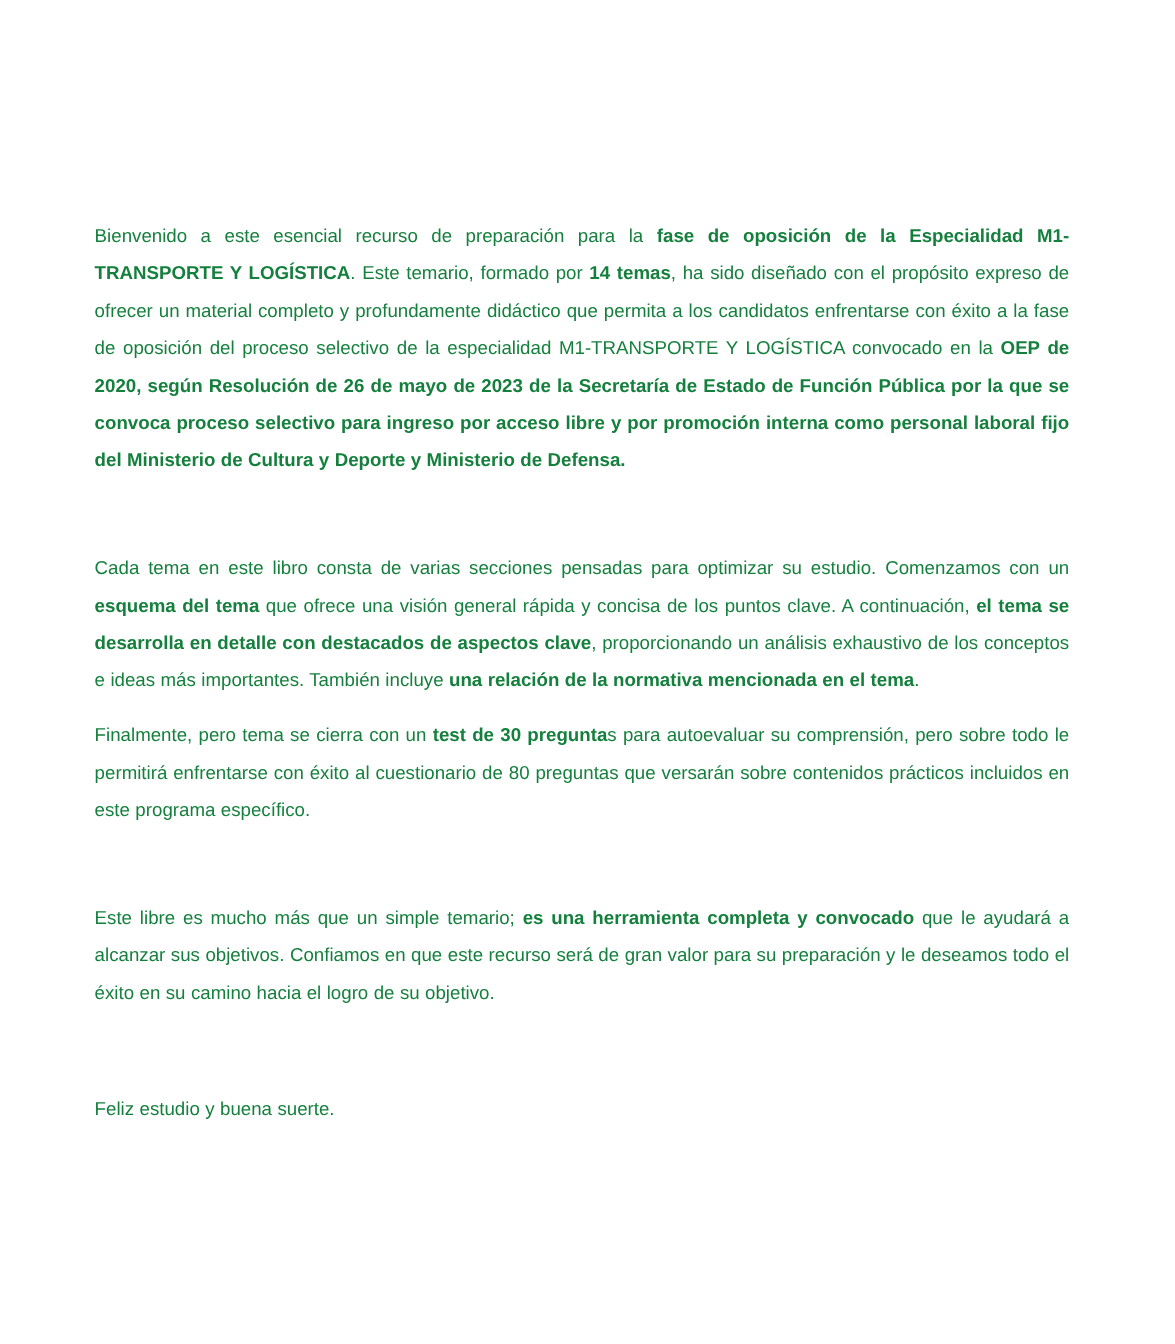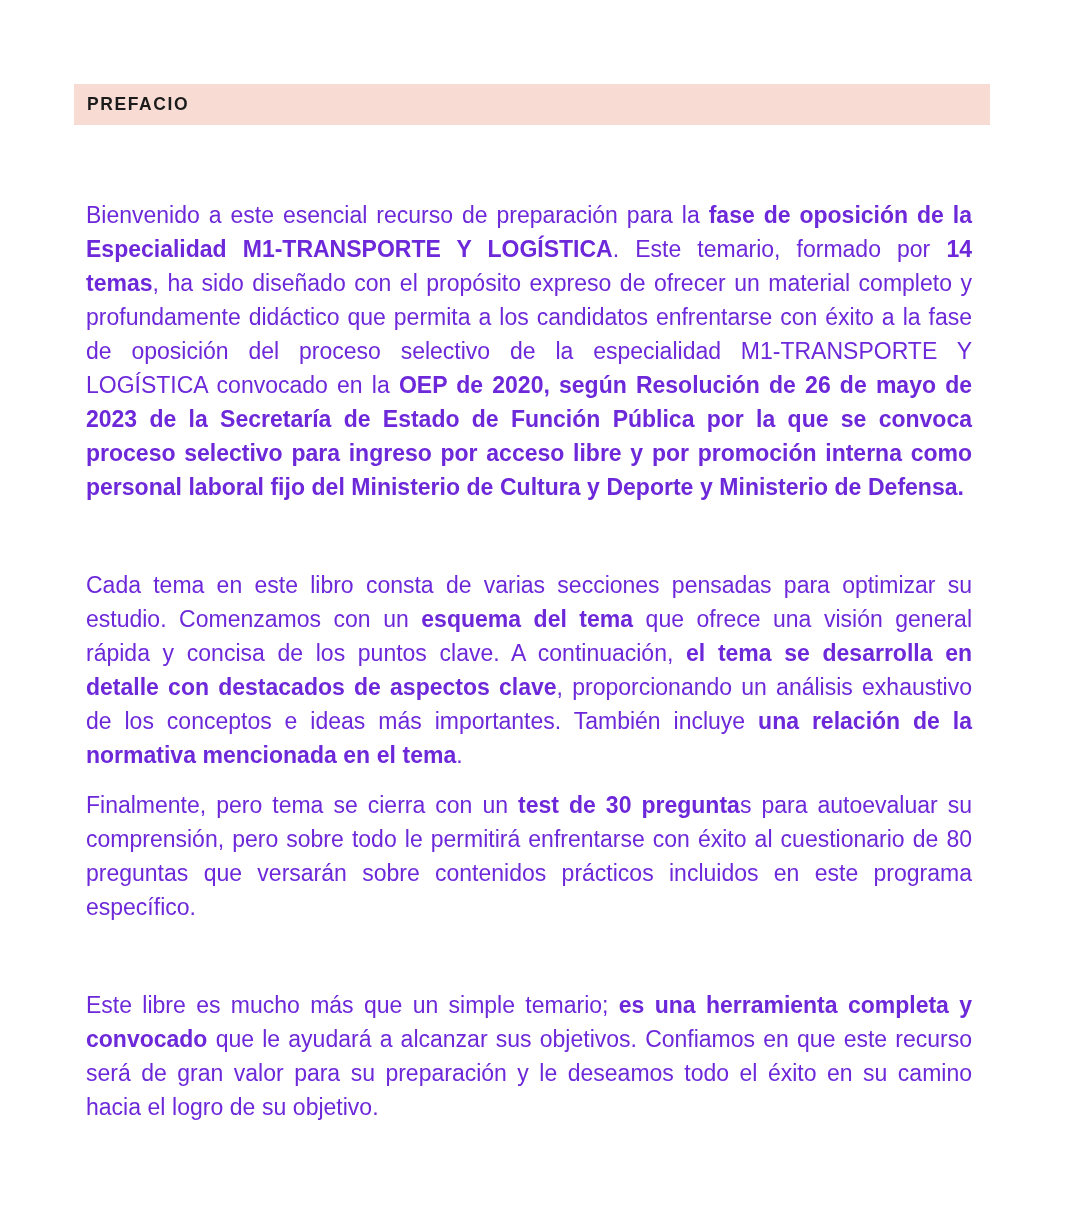--- a/index.html
+++ b/index.html
@@ -47,25 +47,25 @@
 
   
   .content {
     position: absolute;
     left: 86px;
     top: 198px;
     width: 886px;
   }
 
   .para {
-    font-size: 23px;
+    font-size: 17px;
     line-height: 34px;
     text-align: justify;
     text-justify: inter-word;
-    color: #6d28d9;
+    color: #15803d;
     margin: 0;
     font-family: "Liberation Sans", sans-serif;
     word-spacing: 0.2px;
   }
   
   .para.justify-all {
     text-align: justify;
   }
 
   .para b, .para strong {
@@ -75,37 +75,35 @@
   
   .gap-xl  { height: 64px; }
   .gap-md  { height: 16px; }
   .gap-xxl { height: 72px; }
 </style>
 </head>
 <body style="background: rgb(255, 255, 255);">
 
 <div class="page">
 
-  <div class="section-band" style="background: rgb(248, 220, 212);">
-    <span class="section-band-title" style="color: rgb(27, 27, 27);">PREFACIO</span>
-  </div>
 
   <div class="content">
 
     <p class="para justify-all"><span>Bienvenido a este esencial recurso de preparación para la </span><b>fase de oposición de la Especialidad M1-TRANSPORTE Y LOGÍSTICA</b><span>. Este temario, formado por </span><b>14 temas</b><span>, ha sido diseñado con el propósito expreso de ofrecer un material completo y profundamente didáctico que permita a los candidatos enfrentarse con éxito a la fase de oposición del proceso selectivo de la especialidad M1-TRANSPORTE Y LOGÍSTICA convocado en la </span><b>OEP de 2020, según Resolución de 26 de mayo de 2023 de la Secretaría de Estado de Función Pública por la que se convoca proceso selectivo para ingreso por acceso libre y por promoción interna como personal laboral fijo del Ministerio de Cultura y Deporte y Ministerio de Defensa.</b></p>
 
     <div class="gap-xl"></div>
 
     <p class="para justify-all"><span>Cada tema en este libro consta de varias secciones pensadas para optimizar su estudio. Comenzamos con un </span><b>esquema del tema</b><span> que ofrece una visión general rápida y concisa de los puntos clave. A continuación, </span><b>el tema se desarrolla en detalle con destacados de aspectos clave</b><span>, proporcionando un análisis exhaustivo de los conceptos e ideas más importantes. También incluye </span><b>una relación de la normativa mencionada en el tema</b><span>.</span></p>
 
     <div class="gap-md"></div>
 
     <p class="para justify-all"><span>Finalmente, pero tema se cierra con un </span><b>test de 30 pregunta</b><span>s para autoevaluar su comprensión, pero sobre todo le permitirá enfrentarse con éxito al cuestionario de 80 preguntas que versarán sobre contenidos prácticos incluidos en este programa específico.</span></p>
 
     <div class="gap-xl"></div>
 
     <p class="para justify-all"><span>Este libre es mucho más que un simple temario; </span><b>es una herramienta completa y convocado</b><span> que le ayudará a alcanzar sus objetivos. Confiamos en que este recurso será de gran valor para su preparación y le deseamos todo el éxito en su camino hacia el logro de su objetivo.</span></p>
 
     <div class="gap-xxl"></div>
 
+    <p class="para" style="text-align:left;"><span>Feliz estudio y buena suerte.</span></p>
 
   </div>
 </div>
 
 </body></html>

